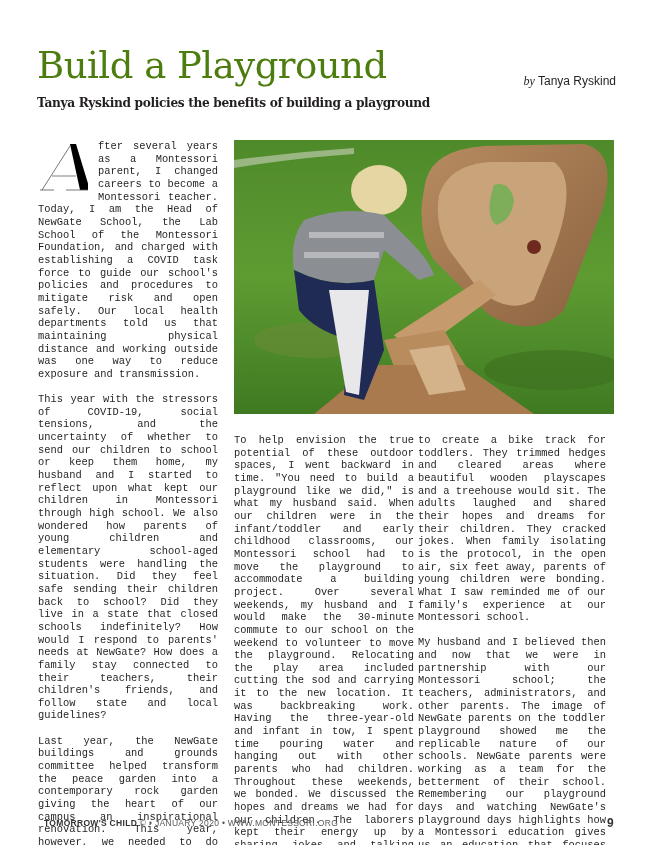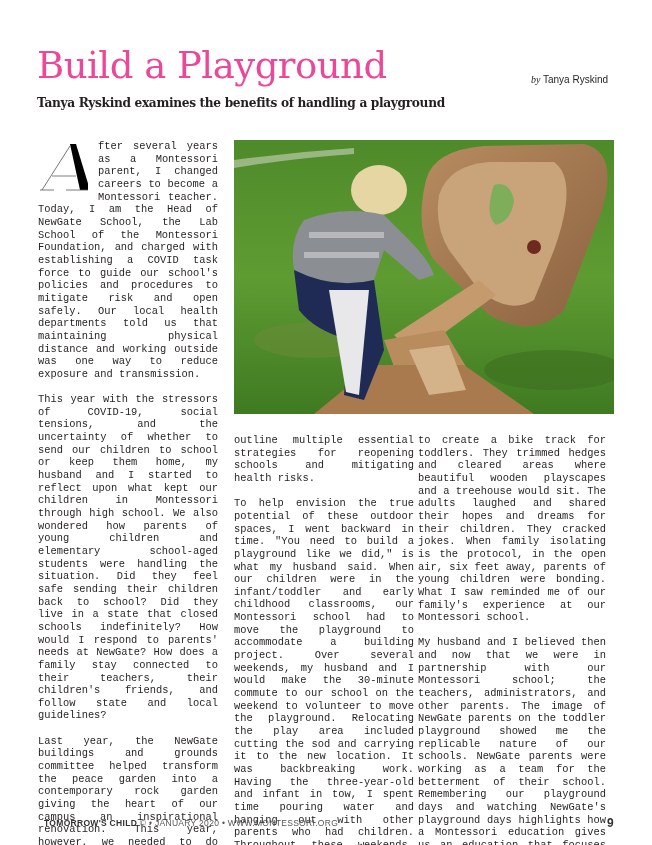--- a/index.html
+++ b/index.html
@@ -1,24 +1,24 @@
 <!DOCTYPE html>
 <html><head>
 <meta charset="utf-8">
 <style>
   html, body { margin: 0; padding: 0; background: #ffffff; }
   body { width: 652px; height: 845px; position: relative; overflow: hidden; color: #231f20; }
   .title {
     position: absolute; left: 37px; top: 46px;
     font-family: "DejaVu Serif", serif; font-weight: normal;
-    font-size: 37px; color: #ec4899; letter-spacing: -0.5px; margin: 0; line-height: 1.1;
+    font-size: 37px; color: #4d7c0f; letter-spacing: -0.5px; margin: 0; line-height: 1.1;
   }
   .byline {
-    position: absolute; right: 44px; top: 74px;
-    font-family: "Liberation Sans", sans-serif; font-size: 10px; color: #231f20;
+    position: absolute; right: 36px; top: 74px;
+    font-family: "Liberation Sans", sans-serif; font-size: 12px; color: #231f20;
   }
   .byline .by { font-family: "Liberation Serif", serif; font-style: italic; }
   .subtitle {
     position: absolute; left: 37px; top: 96px;
     font-family: "DejaVu Serif", serif; font-weight: bold; font-size: 12.2px;
     color: #231f20; letter-spacing: -0.35px; margin: 0;
   }
   .photo {
     position: absolute; left: 234px; top: 140px; width: 380px; height: 274px;
     overflow: hidden; background: #5a8a2e;
@@ -45,21 +45,21 @@
   .footer .page { position: absolute; right: 0; top: -2px; font-weight: bold; font-size: 12px; color: #333; }
 </style>
 </head>
 <body>
 
 <h1 class="title">Build a Playground</h1>
 <div class="byline">
   <span class="by">by</span>
   <span>Tanya Ryskind</span>
 </div>
-<h2 class="subtitle">Tanya Ryskind examines the benefits of handling a playground</h2>
+<h2 class="subtitle">Tanya Ryskind policies the benefits of building a playground</h2>
 
 <div class="photo" title="A blond toddler in a gray hoodie and navy pants with white stripes plays with a wooden ball run and a large wooden tunnel on green grass">
   <svg width="380" height="274" viewBox="0 0 380 274">
     <defs>
       <linearGradient id="grass" x1="0" y1="0" x2="0" y2="1">
         <stop offset="0" stop-color="#4f8a2a"></stop>
         <stop offset="0.5" stop-color="#5e9c32"></stop>
         <stop offset="1" stop-color="#3f7a22"></stop>
       </linearGradient>
       <linearGradient id="wood" x1="0" y1="0" x2="1" y2="1">
@@ -109,21 +109,20 @@
       </svg>
     </span>
     <span>fter several years as a Montessori parent, I changed careers to become a Montessori teacher. Today, I am the Head of NewGate School, the Lab School of the Montessori Foundation, and charged with establishing a COVID task force to guide our school's policies and procedures to mitigate risk and open safely. Our local health departments told us that maintaining physical distance and working outside was one way to reduce exposure and transmission.</span>
   </p>
   <p>This year with the stressors of COVID-19, social tensions, and the uncertainty of whether to send our children to school or keep them home, my husband and I started to reflect upon what kept our children in Montessori through high school. We also wondered how parents of young children and elementary school-aged students were handling the situation. Did they feel safe sending their children back to school? Did they live in a state that closed schools indefinitely? How would I respond to parents' needs at NewGate? How does a family stay connected to their teachers, their children's friends, and follow state and local guidelines?</p>
   <p>Last year, the NewGate buildings and grounds committee helped transform the peace garden into a contemporary rock garden giving the heart of our campus an inspirational renovation. This year, however, we needed to do more, we needed more appropriate work environments for our students. At the toddler level, we needed to rethink and add to our playscapes. At the elementary level, we needed to do more gardening and botanical studies. Our secondary students needed more outdoor seating that protected them from the sun while adjusting for social distancing.</p>
   <p>In a comprehensive manual from Harvard T. H. Chan School of Public Health, "Schools for Health, Risk Reduction Strategies for Reopening Schools," June 2020, the authors</p>
 </div>
 
 <div class="col col2">
-  <p>outline multiple essential strategies for reopening schools and mitigating health risks.</p>
   <p>To help envision the true potential of these outdoor spaces, I went backward in time. "You need to build a playground like we did," is what my husband said. When our children were in the infant/toddler and early childhood classrooms, our Montessori school had to move the playground to accommodate a building project. Over several weekends, my husband and I would make the 30-minute commute to our school on the weekend to volunteer to move the playground. Relocating the play area included cutting the sod and carrying it to the new location. It was backbreaking work. Having the three-year-old and infant in tow, I spent time pouring water and hanging out with other parents who had children. Throughout these weekends, we bonded. We discussed the hopes and dreams we had for our children. The laborers kept their energy up by sharing jokes and talking about their jobs. Mostly we heard, "How did we get roped into this?"</p>
   <p>Twenty-four years later, a group of masked NewGate parents came together to shovel gravel in the heat of the Florida sunshine</p>
 </div>
 
 <div class="col col3">
   <p>to create a bike track for toddlers. They trimmed hedges and cleared areas where beautiful wooden playscapes and a treehouse would sit. The adults laughed and shared their hopes and dreams for their children. They cracked jokes. When family isolating is the protocol, in the open air, six feet away, parents of young children were bonding. What I saw reminded me of our family's experience at our Montessori school.</p>
   <p>My husband and I believed then and now that we were in partnership with our Montessori school; the teachers, administrators, and other parents. The image of NewGate parents on the toddler playground showed me the replicable nature of our schools. NewGate parents were working as a team for the betterment of their school. Remembering our playground days and watching NewGate's playground days highlights how a Montessori education gives us an education that focuses on partnership, independence, mutual trust, and respect, on both individual achievement and collaboration.</p>
 </div>
 
 <div class="footer">

